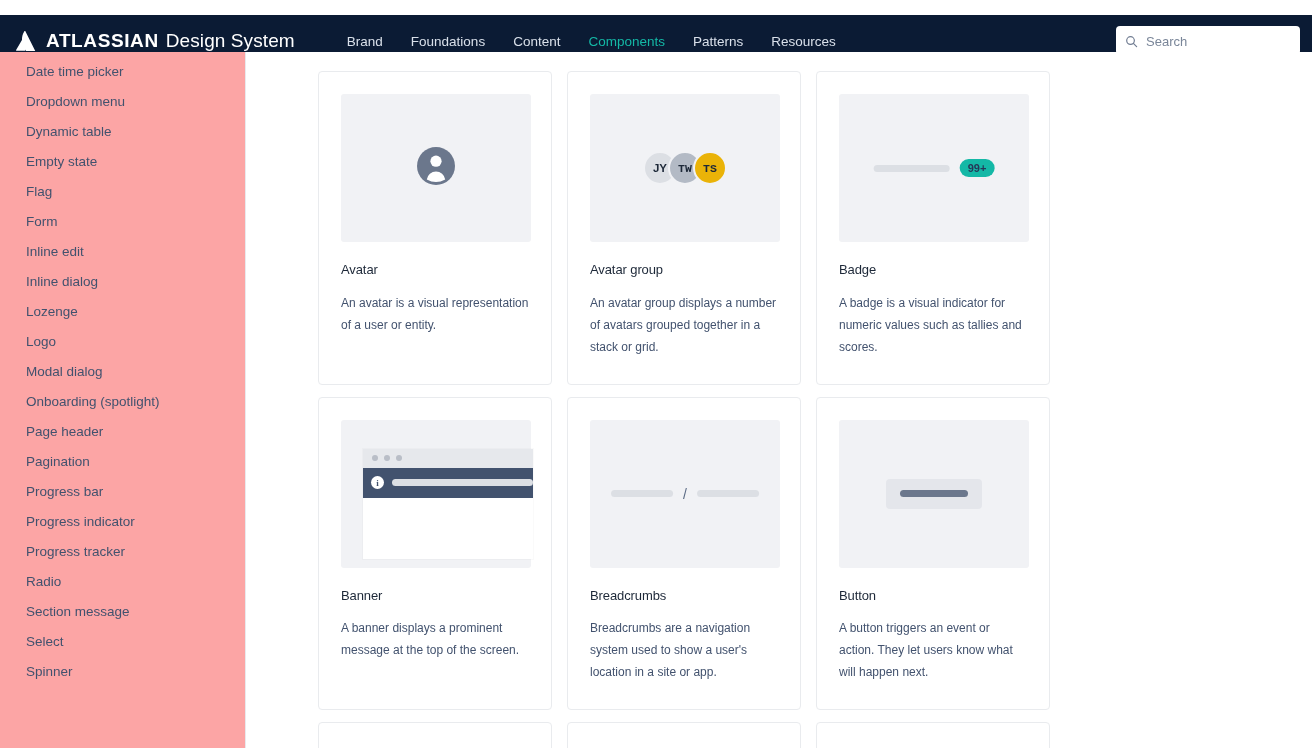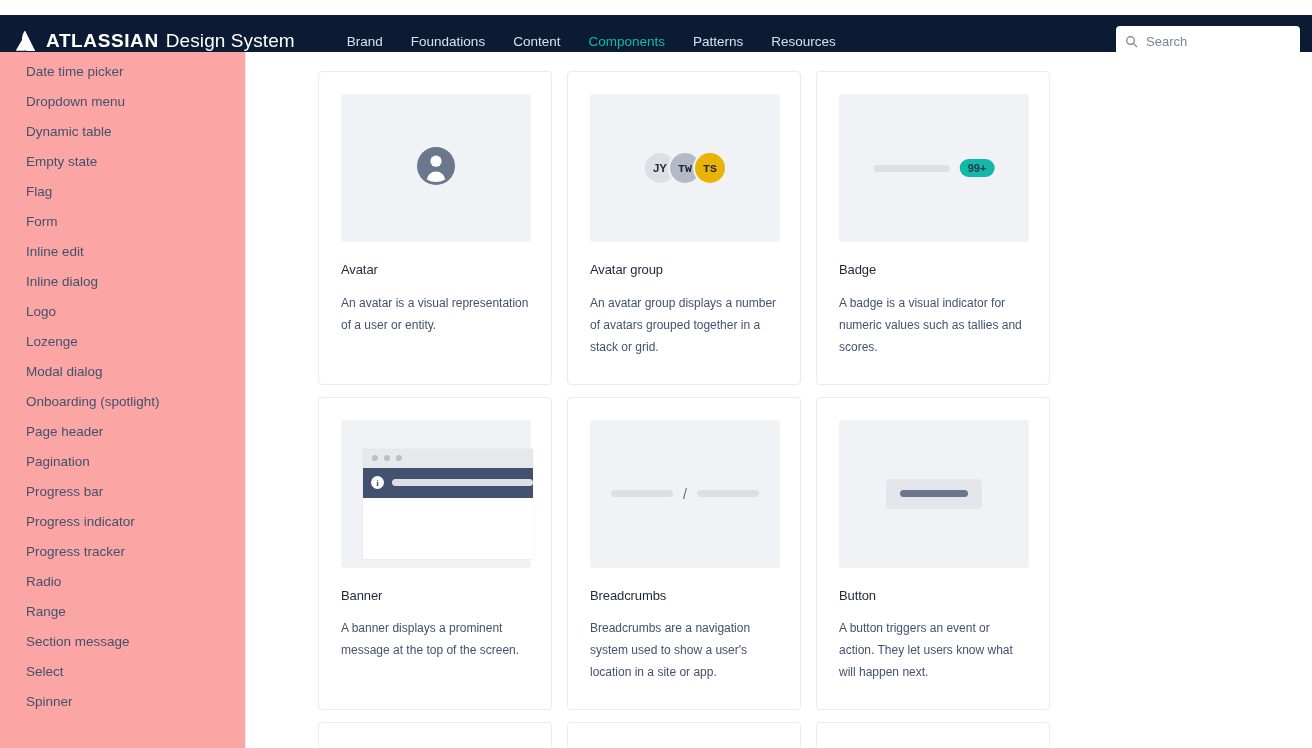--- a/index.html
+++ b/index.html
@@ -244,31 +244,30 @@
 
 <aside class="sidebar">
   <div class="side-item">Date time picker</div>
   <div class="side-item">Dropdown menu</div>
   <div class="side-item">Dynamic table</div>
   <div class="side-item">Empty state</div>
   <div class="side-item">Flag</div>
   <div class="side-item">Form</div>
   <div class="side-item">Inline edit</div>
   <div class="side-item">Inline dialog</div>
+  <div class="side-item">Lozenge</div>
   <div class="side-item">Logo</div>
-  <div class="side-item">Lozenge</div>
   <div class="side-item">Modal dialog</div>
   <div class="side-item">Onboarding (spotlight)</div>
   <div class="side-item">Page header</div>
   <div class="side-item">Pagination</div>
   <div class="side-item">Progress bar</div>
   <div class="side-item">Progress indicator</div>
   <div class="side-item">Progress tracker</div>
   <div class="side-item">Radio</div>
-  <div class="side-item">Range</div>
   <div class="side-item">Section message</div>
   <div class="side-item">Select</div>
   <div class="side-item">Spinner</div>
 </aside>
 
 <main class="main">
   <div class="grid">
 
     <div class="card">
       <div class="thumb">

